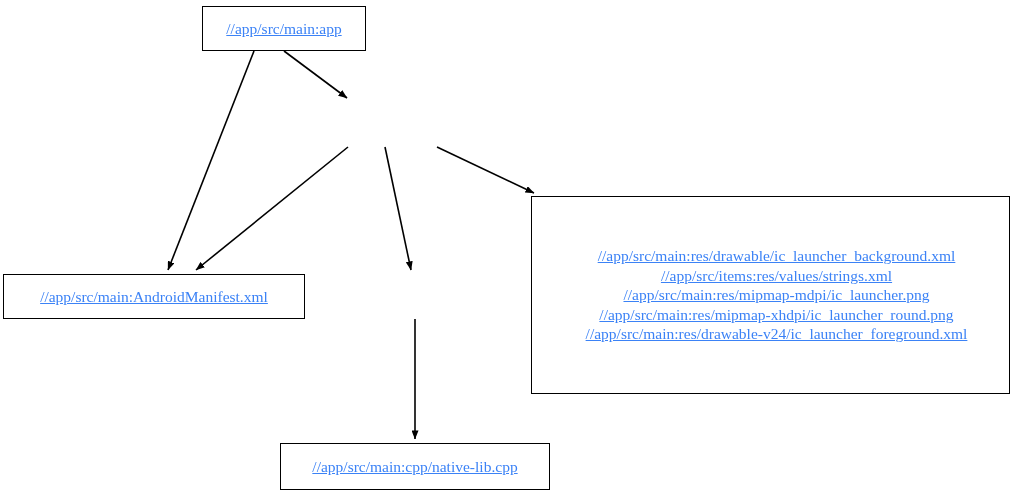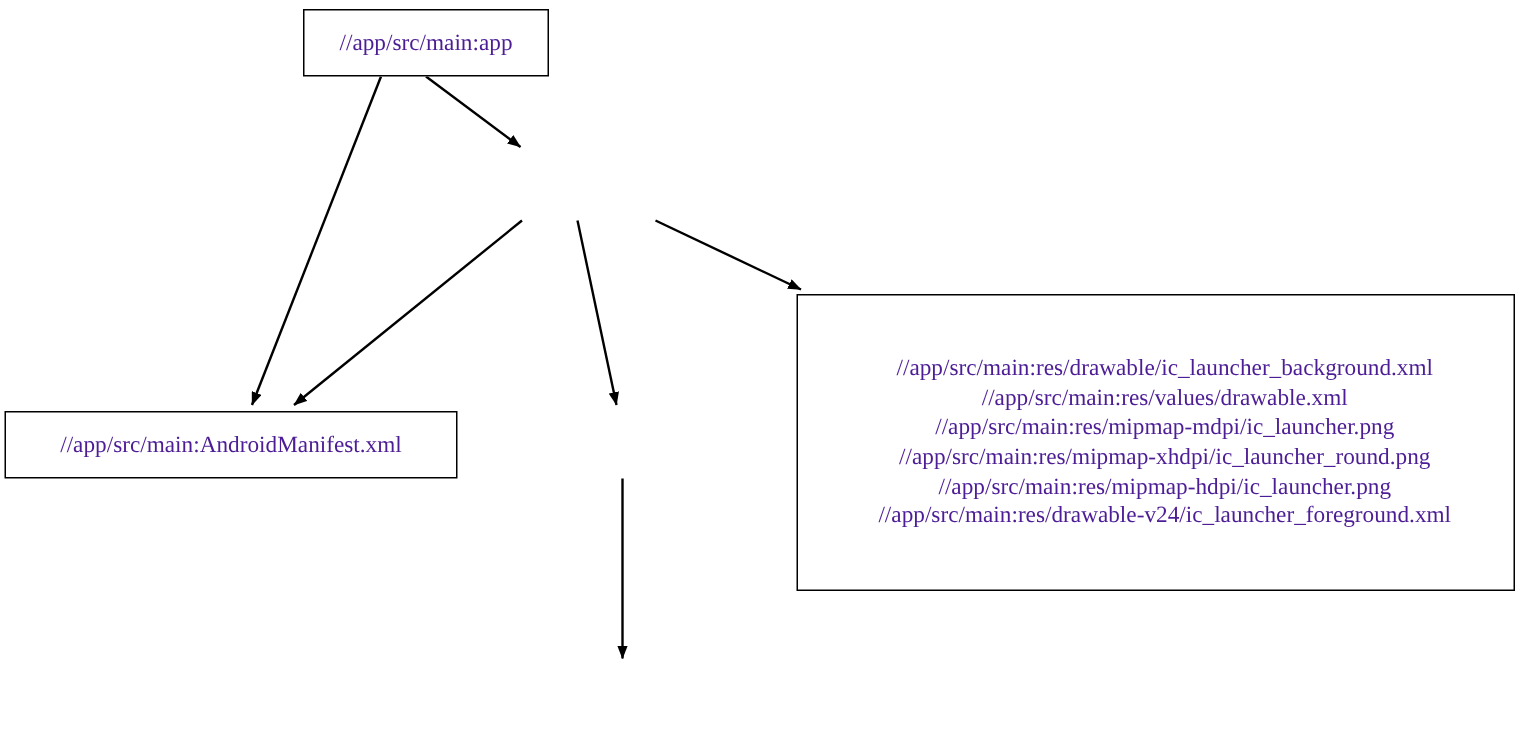--- a/index.html
+++ b/index.html
@@ -32,21 +32,22 @@
     align-items: center;
     justify-content: center;
     color: #000000;
     z-index: 2;
   }
   .node-label {
     font-size: 15.5px;
     line-height: 1.0;
     white-space: nowrap;
     text-align: center;
-    color: #4c1d95;
+    color: #3b82f6;
+    text-decoration: underline;
   }
   .node-multiline {
     align-items: center;
     justify-content: center;
   }
   .node-multiline .node-label {
     white-space: normal;
     line-height: 19.6px;
     font-size: 15.5px;
     text-align: center;
@@ -96,22 +97,24 @@
 
 
   <div class="node" id="node-manifest">
     <span class="node-label">//app/src/main:AndroidManifest.xml</span>
   </div>
 
 
   <div class="node node-multiline" id="node-resources">
     <span class="node-label" id="resources-label">
         <span class="res-line">//app/src/main:res/drawable/ic_launcher_background.xml</span>
-        <span class="res-line">//app/src/main:res/values/drawable.xml</span>
+        <span class="res-line">//app/src/items:res/values/strings.xml</span>
         <span class="res-line">//app/src/main:res/mipmap-mdpi/ic_launcher.png</span>
         <span class="res-line">//app/src/main:res/mipmap-xhdpi/ic_launcher_round.png</span>
-        <span class="res-line">//app/src/main:res/mipmap-hdpi/ic_launcher.png</span>
         <span class="res-line">//app/src/main:res/drawable-v24/ic_launcher_foreground.xml</span>
       </span>
   </div>
 
+  <div class="node" id="node-nativelib">
+    <span class="node-label">//app/src/main:cpp/native-lib.cpp</span>
+  </div>
 
 </div>
 
 </body></html>

